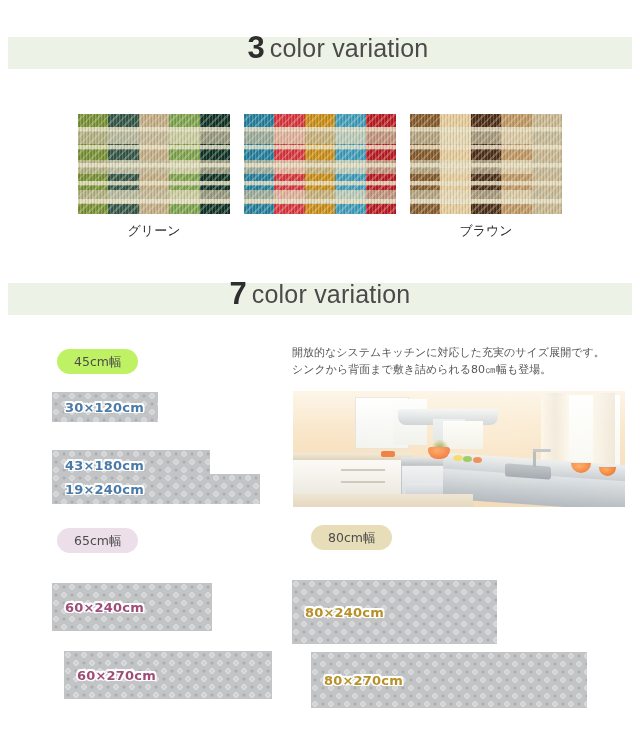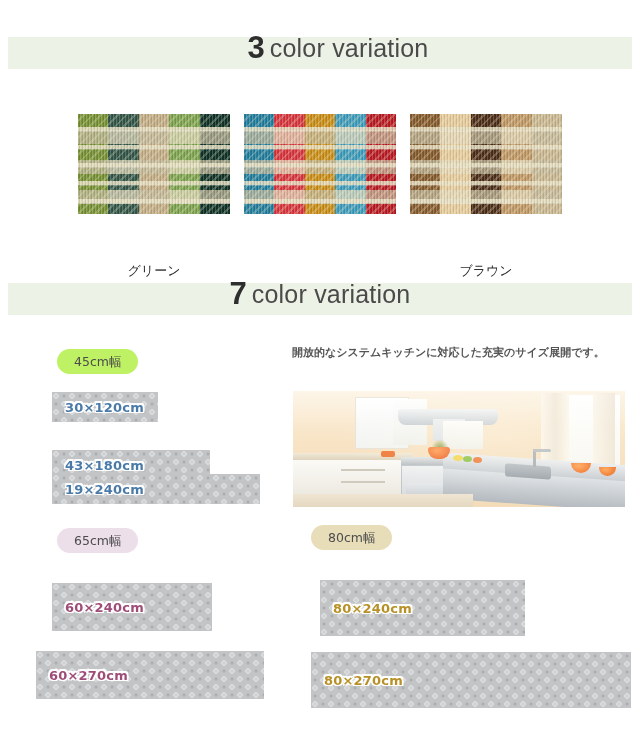--- a/index.html
+++ b/index.html
@@ -116,21 +116,20 @@
   }
   .swatch-label {
     position: absolute;
     top: 108px;
     left: 0;
     width: 152px;
     text-align: center;
     font-size: 13px;
     color: #2b2b2b;
     font-family: "DejaVu Sans", "Liberation Sans", sans-serif;
-    margin-top: 40px;
   }
 
   
   .size-badge {
     position: absolute;
     height: 25px;
     line-height: 25px;
     padding: 0 17px;
     border-radius: 13px;
     font-size: 12.5px;
@@ -145,21 +144,20 @@
   .desc {
     position: absolute;
     top: 344px;
     left: 292px;
     width: 345px;
     font-size: 11px;
     line-height: 17px;
     color: #555555;
     font-family: "DejaVu Sans", "Liberation Sans", sans-serif;
     white-space: nowrap;
-    font-weight: bold;
   }
 
   
   .size-bar {
     position: absolute;
     background-color: #c2c4c6;
     background-image:
       radial-gradient(circle at 4px 4px, rgba(255,255,255,0.42) 2.6px, rgba(255,255,255,0) 3.0px),
       radial-gradient(circle at 12px 12px, rgba(255,255,255,0.42) 2.6px, rgba(255,255,255,0) 3.0px),
       radial-gradient(circle at 4px 4px, rgba(140,143,148,0.40) 1.3px, rgba(140,143,148,0) 1.8px);
@@ -200,23 +198,23 @@
       -1.6px  1.6px 0 #ffffff,  1.6px  1.6px 0 #ffffff,
       -1.6px 0 0 #ffffff, 1.6px 0 0 #ffffff,
        0 -1.6px 0 #ffffff, 0 1.6px 0 #ffffff;
   }
 
   
   #bar-43-120 { left: 52px; top: 392px; width: 106px; height: 30px; }
   #bar-43-180 { left: 52px; top: 432px; width: 158px; height: 30px; margin-top: 18px; }
   #bar-43-240 { left: 52px; top: 474px; width: 208px; height: 30px; }
   #bar-60-240 { left: 52px; top: 583px; width: 160px; height: 48px; }
-  #bar-60-270 { left: 36px; top: 651px; width: 228px; height: 48px; }
-  #bar-80-240 { left: 320px; top: 580px; width: 205px; height: 56px; }
-  #bar-80-270 { left: 311px; top: 652px; width: 276px; height: 56px; padding-left: 44px; }
+  #bar-60-270 { left: 64px; top: 651px; width: 208px; height: 48px; }
+  #bar-80-240 { left: 292px; top: 580px; width: 205px; height: 64px; }
+  #bar-80-270 { left: 311px; top: 652px; width: 276px; height: 56px; }
 
   
   .kitchen-photo {
     position: absolute;
     left: 293px;
     top: 391px;
     width: 332px;
     height: 116px;
     overflow: hidden;
     background: #f6e6cd;
@@ -331,20 +329,21 @@
 <div class="section-title" id="title-size">
   <span class="num">7</span><span class="txt">color variation</span>
 </div>
 
 <div class="size-badge" id="badge-45">45cm幅</div>
 <div class="size-badge" id="badge-65">65cm幅</div>
 <div class="size-badge" id="badge-80">80cm幅</div>
 
 <div class="desc">
   <div>開放的なシステムキッチンに対応した充実のサイズ展開です。</div>
+  <div>シンクから背面まで敷き詰められる80㎝幅も登場。</div>
 </div>
 
 <div class="kitchen-photo">
   <div class="k k-wall"></div>
   <div class="k k-window-l"></div>
   <div class="k k-window-l2"></div>
   <div class="k k-window-r"></div>
   <div class="k k-curtain"></div>
   <div class="k k-curtain2"></div>
   <div class="k k-hood"></div>

